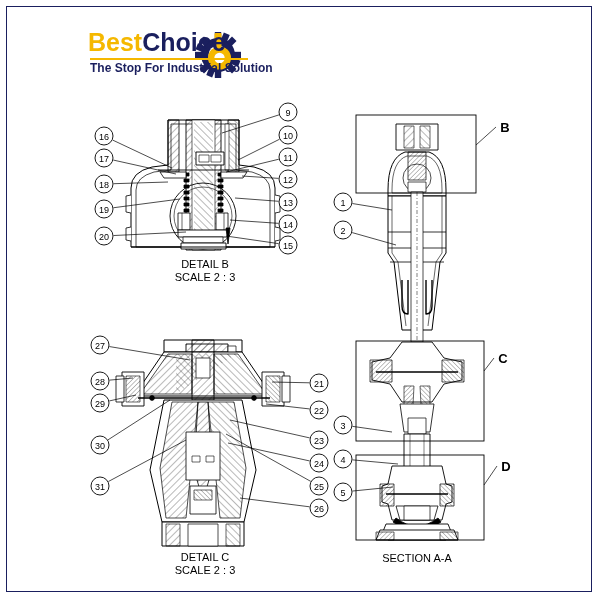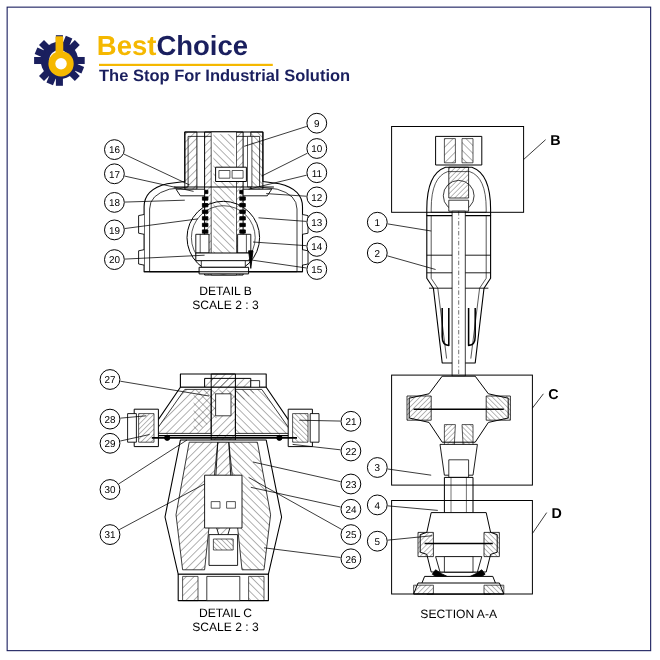--- a/index.html
+++ b/index.html
@@ -8,20 +8,21 @@
     padding: 0;
     background: #ffffff;
   }
   #page {
     position: relative;
     width: 600px;
     height: 593px;
     background: #ffffff;
     font-family: "Liberation Sans", sans-serif;
     overflow: hidden;
+    text-align: right;
   }
   .border-frame {
     position: absolute;
     left: 6px;
     top: 6px;
     width: 586px;
     height: 586px;
     border: 1.5px solid #1a1f5e;
     box-sizing: border-box;
   }
@@ -49,21 +50,21 @@
     left: 62px;
     top: 28px;
     width: 158px;
     height: 2px;
     background: #f5b800;
   }
   .logo-tag {
     position: absolute;
     left: 62px;
     top: 31px;
-    font-size: 15px;
+    font-size: 12px;
     font-weight: bold;
     color: #1a1f5e;
     white-space: nowrap;
   }
   
   #sheet {
     position: absolute;
     left: 0;
     top: 0;
     width: 600px;

